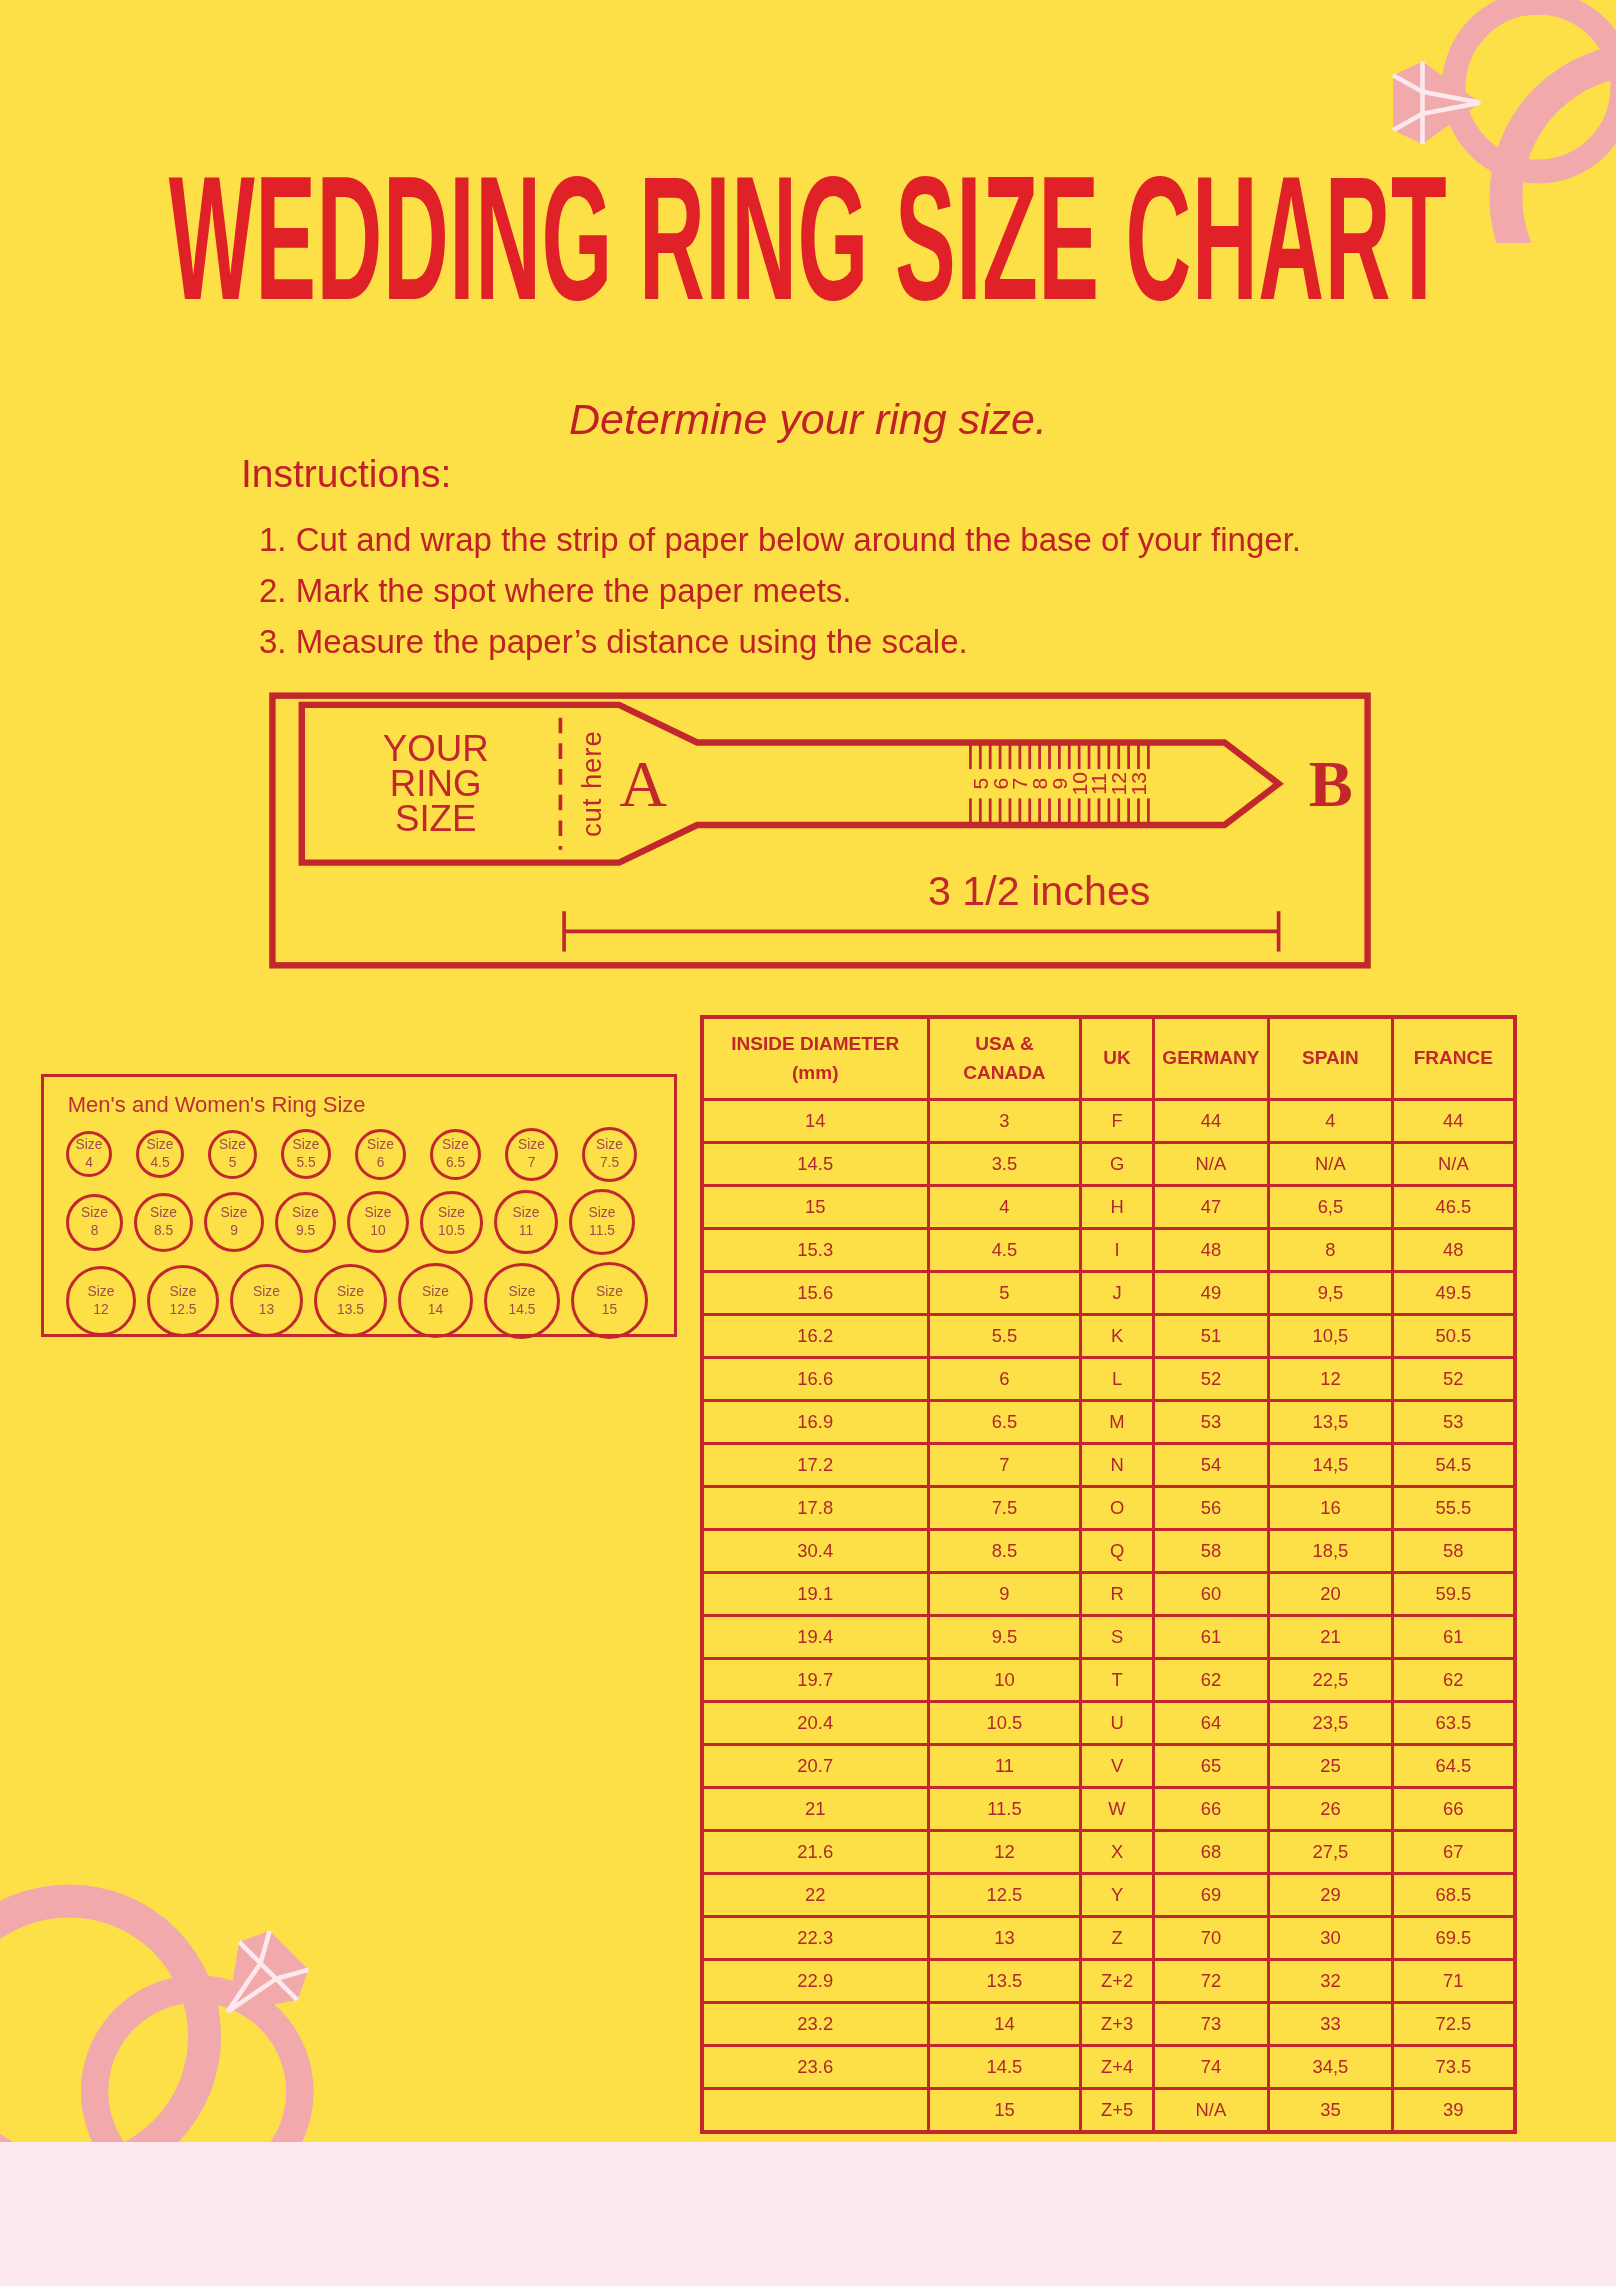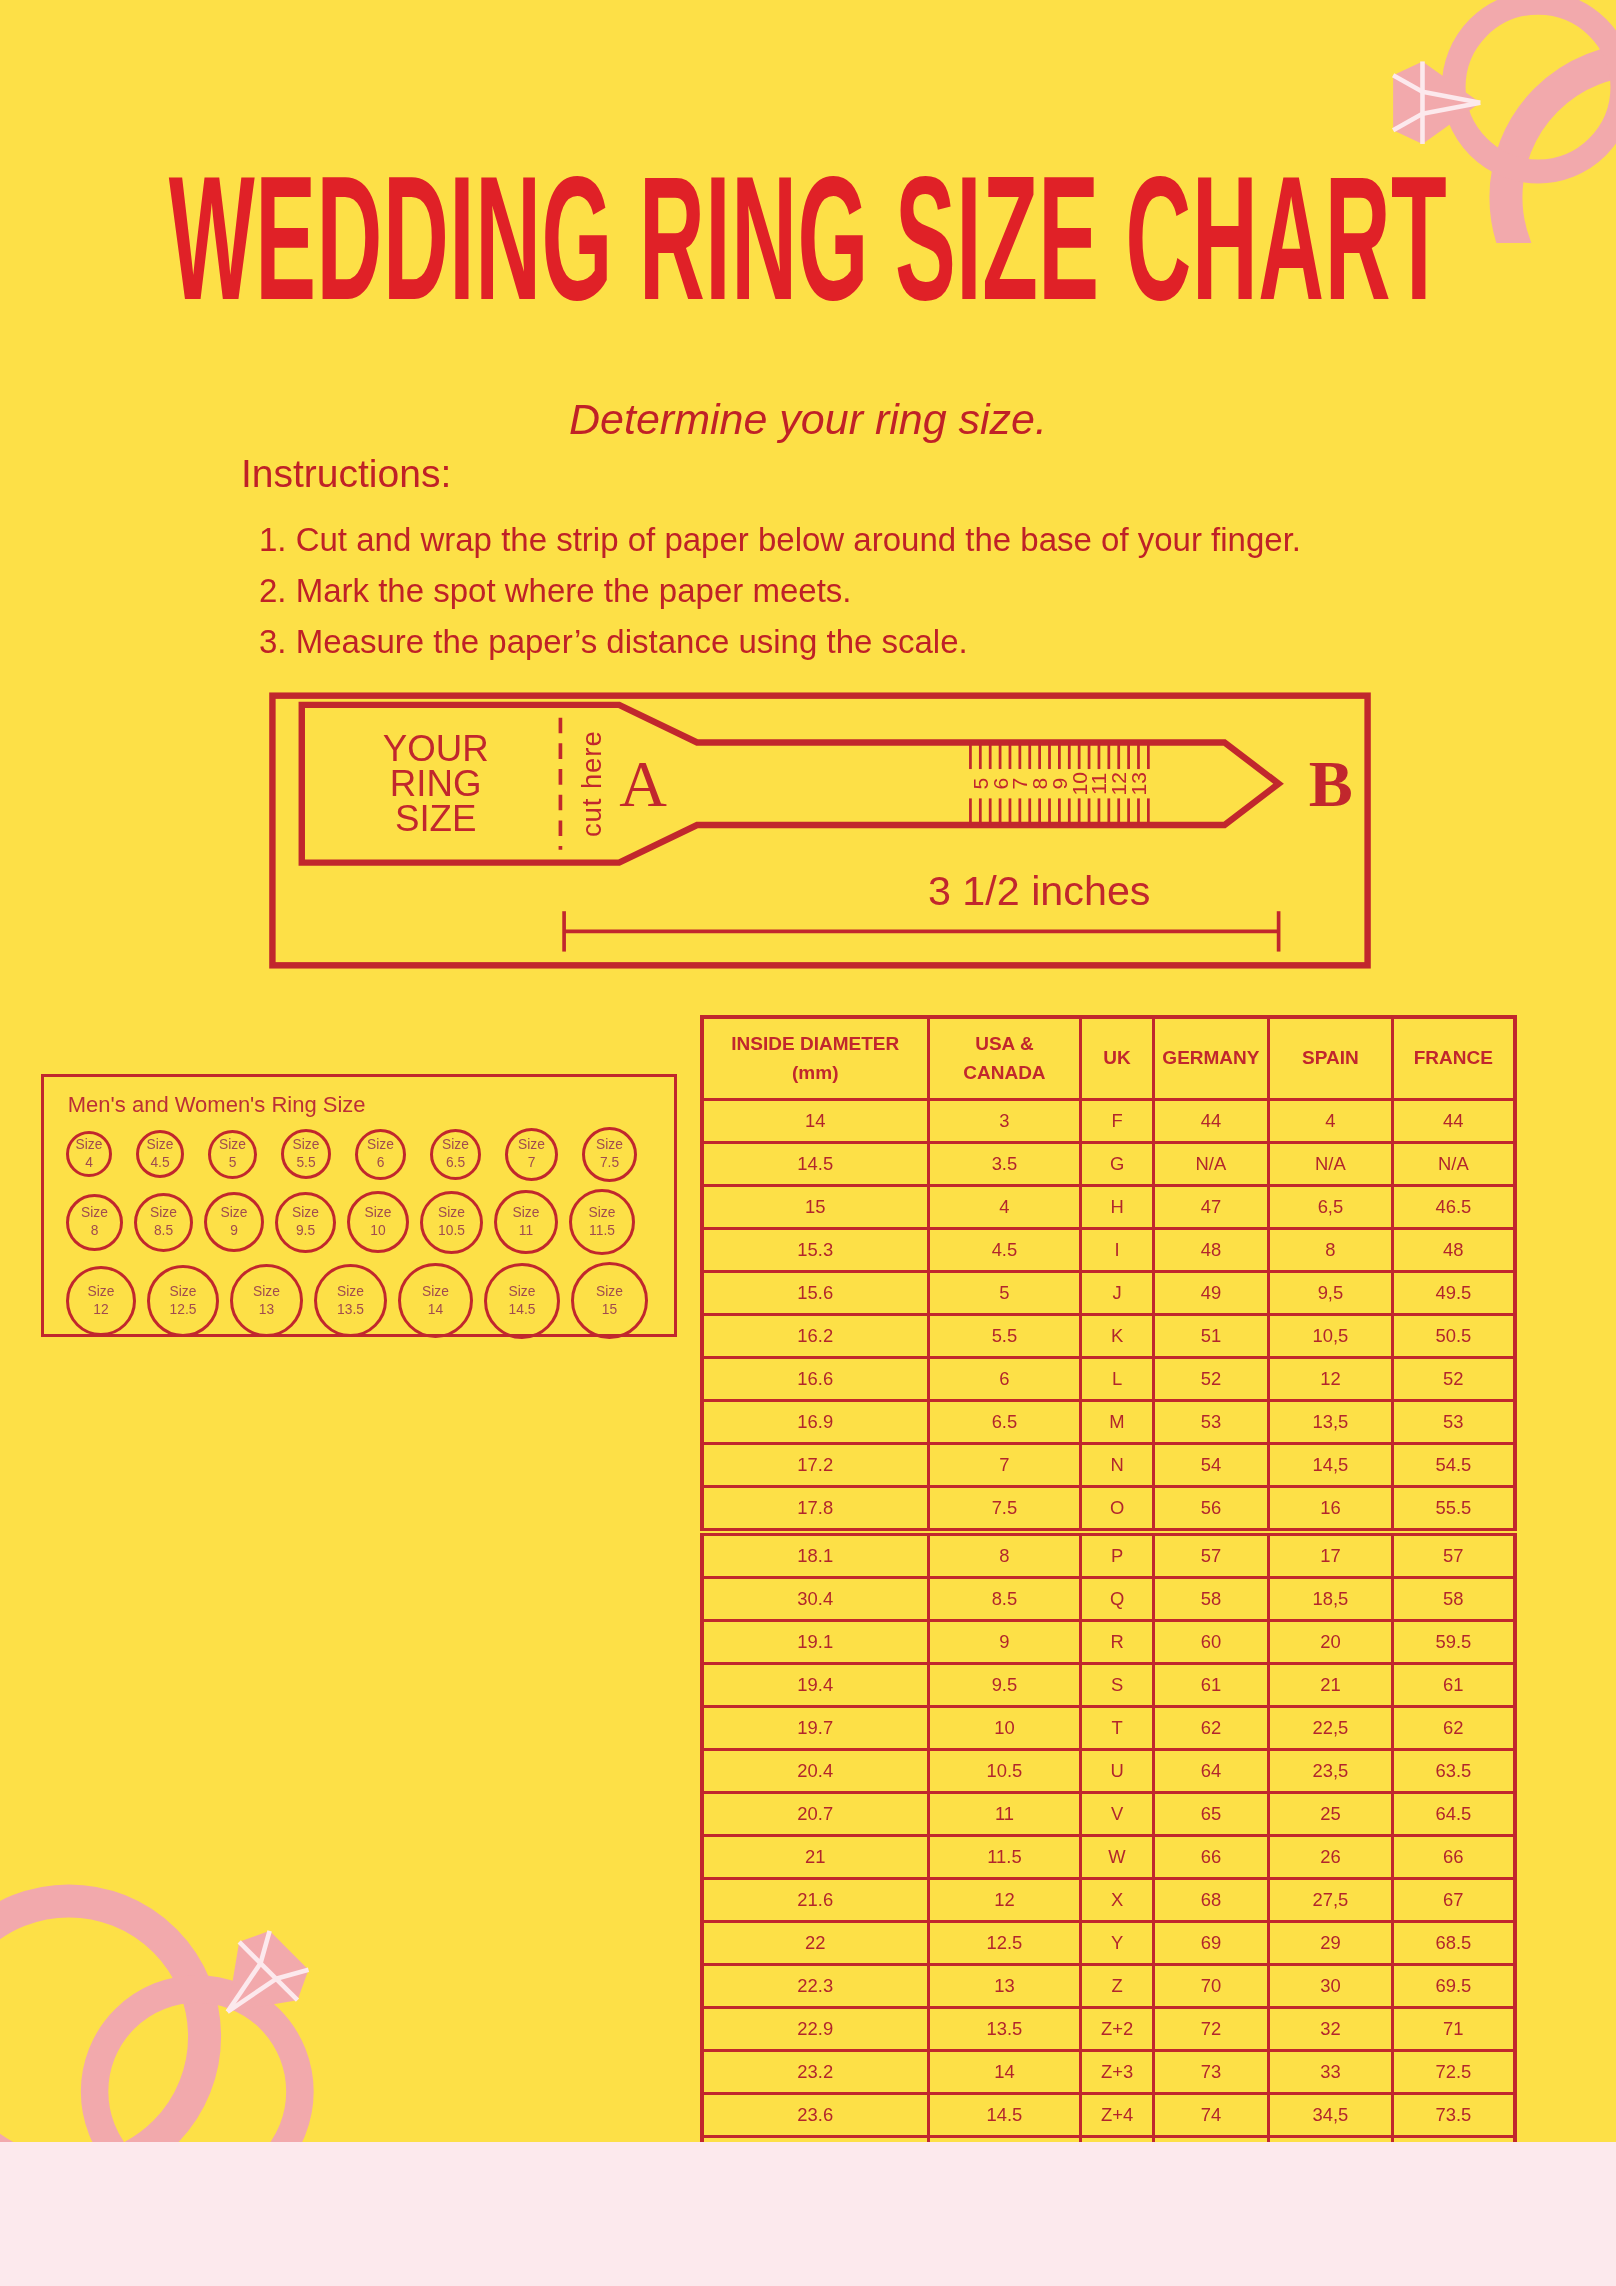--- a/index.html
+++ b/index.html
@@ -388,28 +388,20 @@
           <td>54.5</td>
         </tr>
         <tr>
           <td>17.8</td>
           <td>7.5</td>
           <td>O</td>
           <td>56</td>
           <td>16</td>
           <td>55.5</td>
         </tr>
-        <tr class="section-break">
-          <td>18.1</td>
-          <td>8</td>
-          <td>P</td>
-          <td>57</td>
-          <td>17</td>
-          <td>57</td>
-        </tr>
         <tr>
           <td>30.4</td>
           <td>8.5</td>
           <td>Q</td>
           <td>58</td>
           <td>18,5</td>
           <td>58</td>
         </tr>
         <tr>
           <td>19.1</td>

